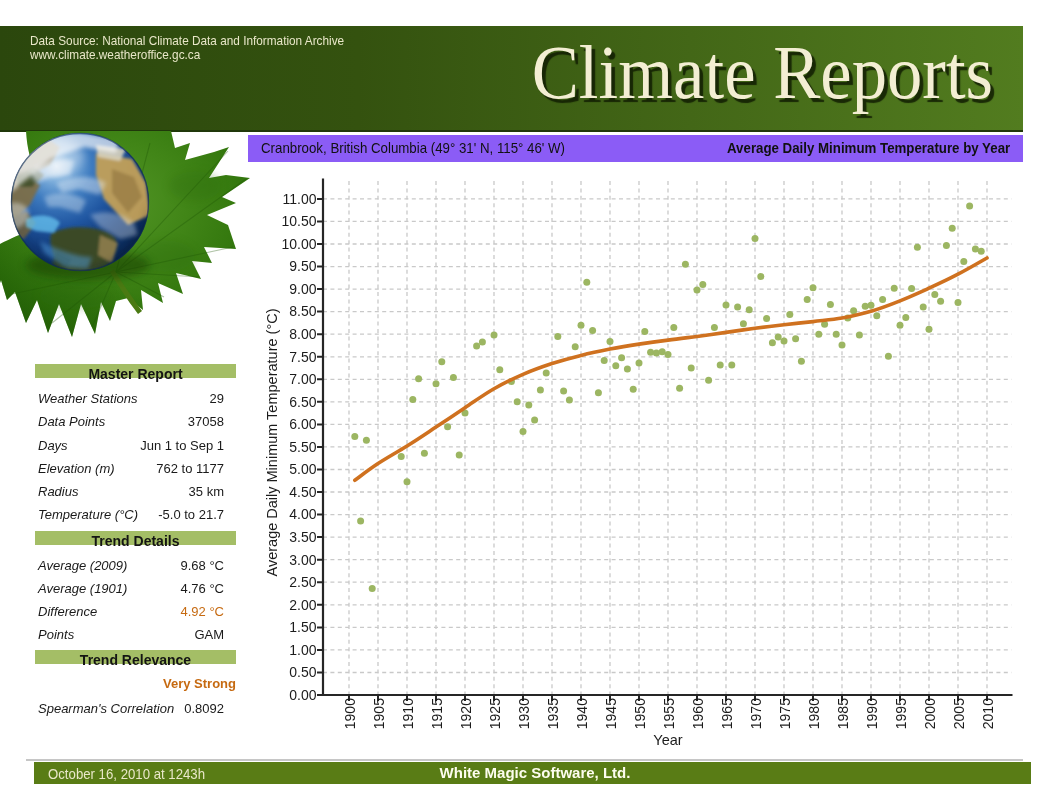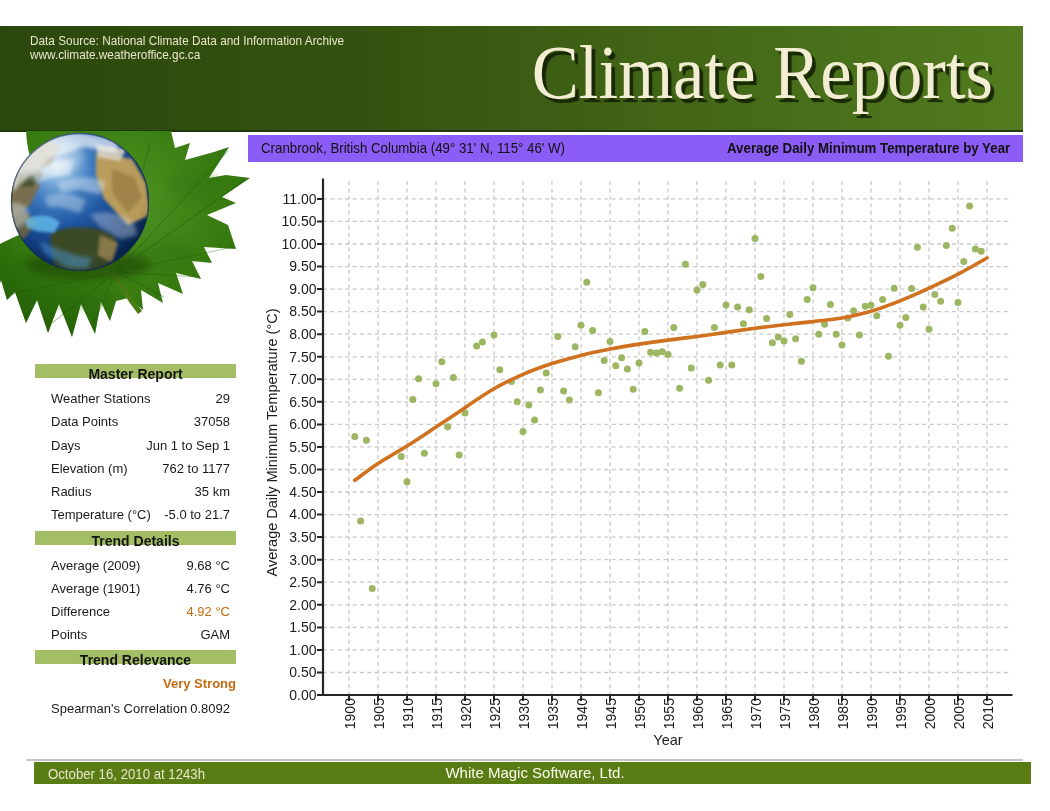--- a/index.html
+++ b/index.html
@@ -18,31 +18,31 @@
  white-space:nowrap;transform:scaleX(0.91);transform-origin:0 0;}
 #bar2 .r{position:absolute;right:13px;top:5px;font-size:14.6px;font-weight:bold;
  color:#111;white-space:nowrap;transform:scaleX(0.91);transform-origin:100% 0;}
 #earth{left:0;top:131px;}
 #chart{left:0;top:0;}
 .thead{left:35px;width:201px;height:14px;background:#a4be66;color:#141414;
  font-size:14px;font-weight:bold;text-align:center;line-height:21px;}
 .trows{left:35px;width:201px;}
 .trow{height:23.2px;display:flex;align-items:center;font-size:13px;color:#1a1a1a;
  white-space:nowrap;}
-.tl{margin-left:16px;}
-.tr{margin-left:auto;margin-right:6px;}
+.tl{margin-left:3px;font-style:italic;}
+.tr{margin-left:auto;margin-right:12px;}
 .or{color:#c66a11;font-weight:normal;}
 .vstrong{left:35px;width:201px;font-size:13px;font-weight:bold;color:#c66a11;
  text-align:right;}
 #bbar{left:26px;top:761.5px;width:997px;height:22.5px;background:#597c15;margin-left:8px;}
 #bline{left:26px;top:758.5px;width:997px;height:2px;background:#c6c6c6;}
 #bbar .d{position:absolute;left:14px;top:3px;font-size:15px;color:#e9e7c9;
  white-space:nowrap;transform:scaleX(0.88);transform-origin:0 0;}
 #bbar .c{position:absolute;left:0;top:2.5px;width:100%;text-align:center;
- font-size:15px;font-weight:normal;color:#fdfdee;text-indent:5px;}
+ font-size:15px;font-weight:bold;color:#fdfdee;text-indent:5px;}
 </style></head>
 <body>
 <div id="page">
 <div id="hdr"></div>
 <div id="src">Data Source: National Climate Data and Information Archive<br>www.climate.weatheroffice.gc.ca</div>
 <div id="title">Climate Reports</div>
 <div id="bar2">
       <span class="l">Cranbrook, British Columbia (49° 31' N, 115° 46' W)</span>
       <span class="r">Average Daily Minimum Temperature by Year</span>
     </div>

